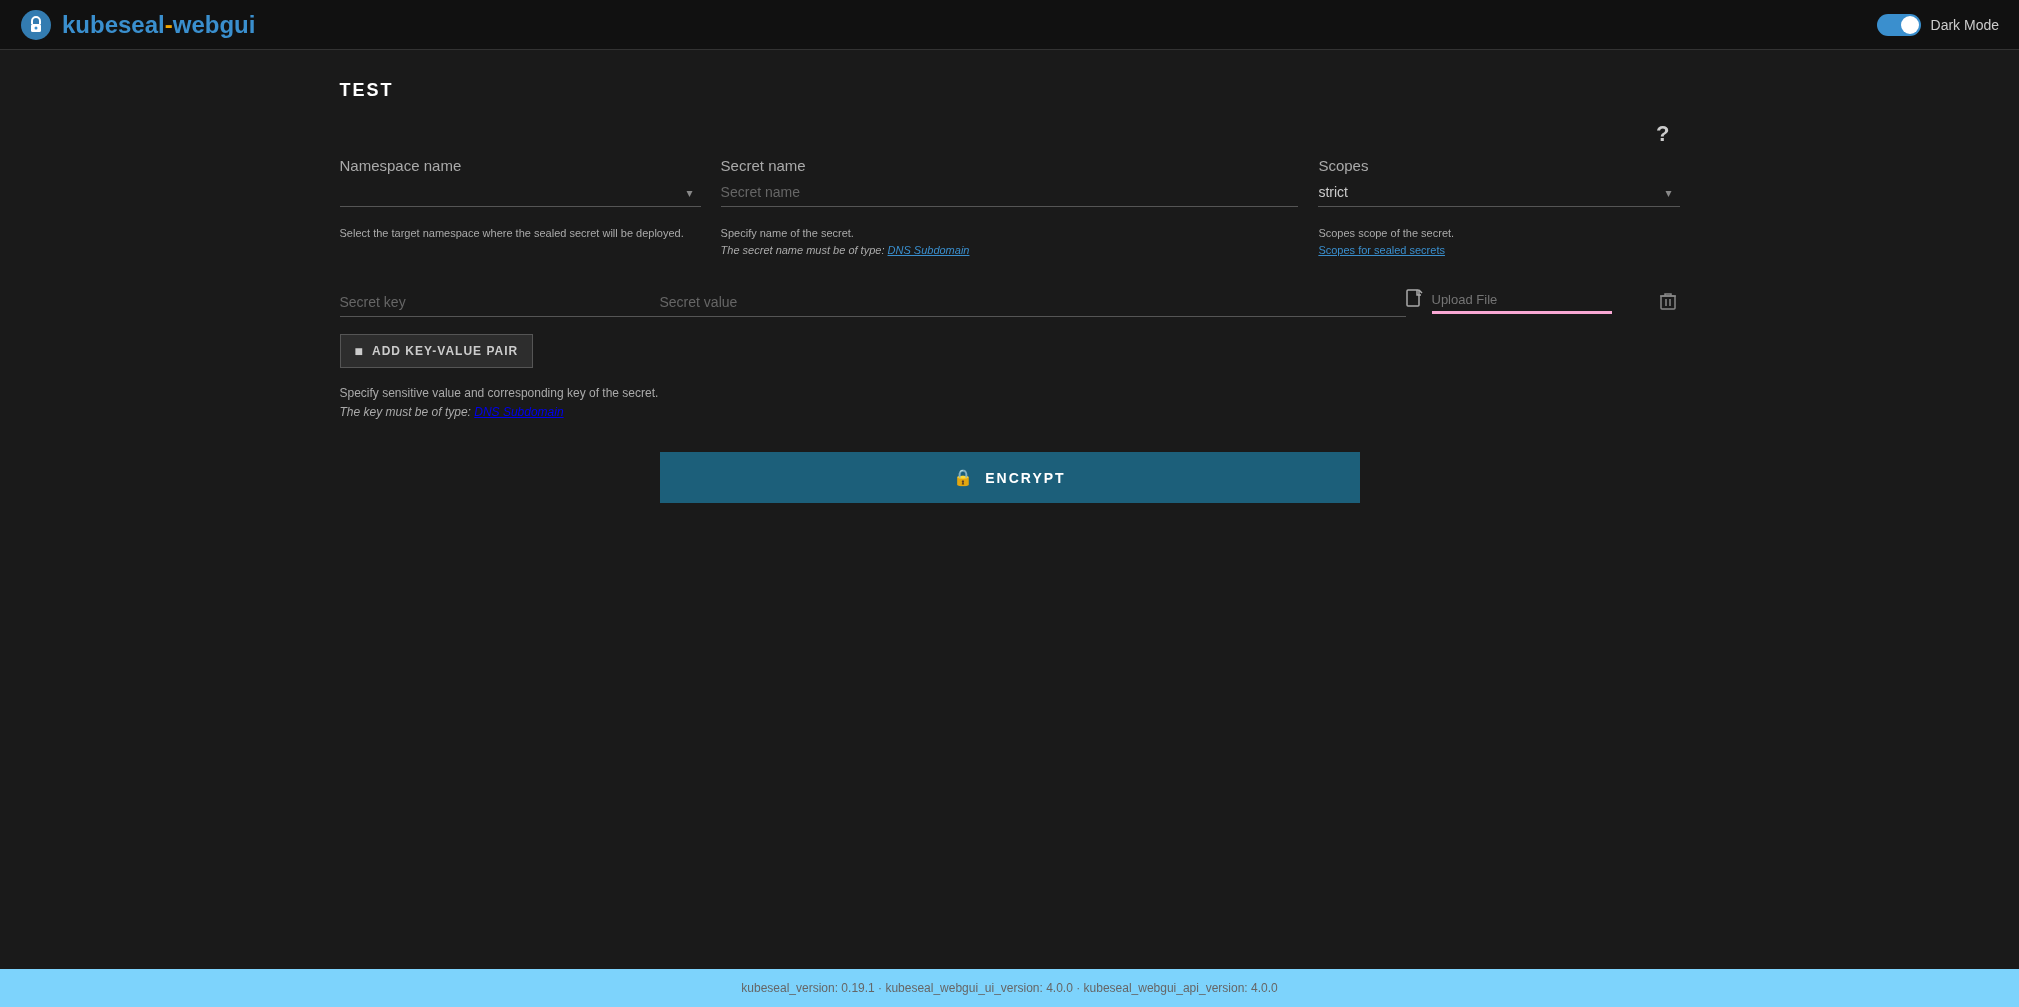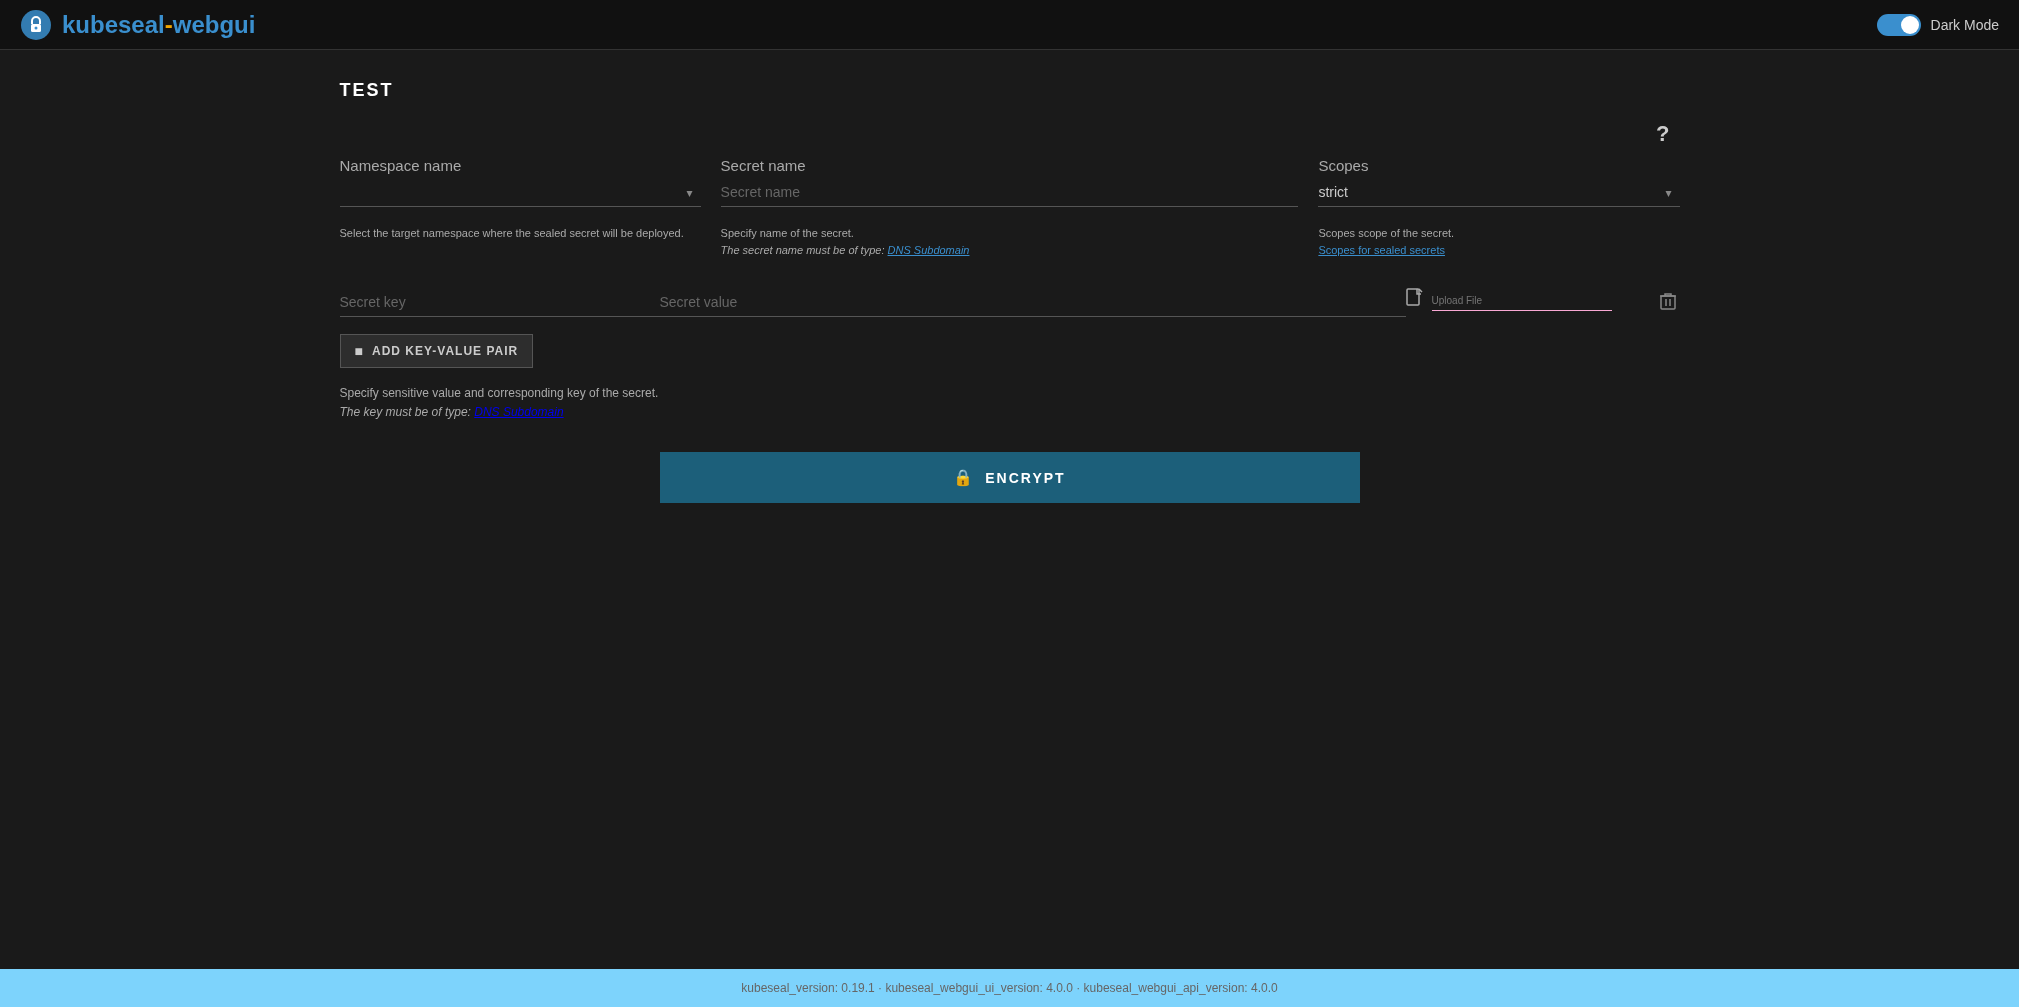--- a/index.html
+++ b/index.html
@@ -187,23 +187,23 @@
 
     .upload-icon {
       color: #aaaaaa;
       font-size: 18px;
       cursor: pointer;
     }
 
     .upload-input {
       background: transparent;
       border: none;
-      border-bottom: 1px solid #f9a8d4;
-      color: #aaaaaa;
-      font-size: 10px;
+      border-bottom: 3px solid #f9a8d4;
+      color: #aaaaaa;
+      font-size: 13px;
       outline: none;
       padding: 4px 0;
       width: 180px;
     }
 
     .delete-icon {
       color: #888888;
       font-size: 18px;
       cursor: pointer;
       padding: 4px;

